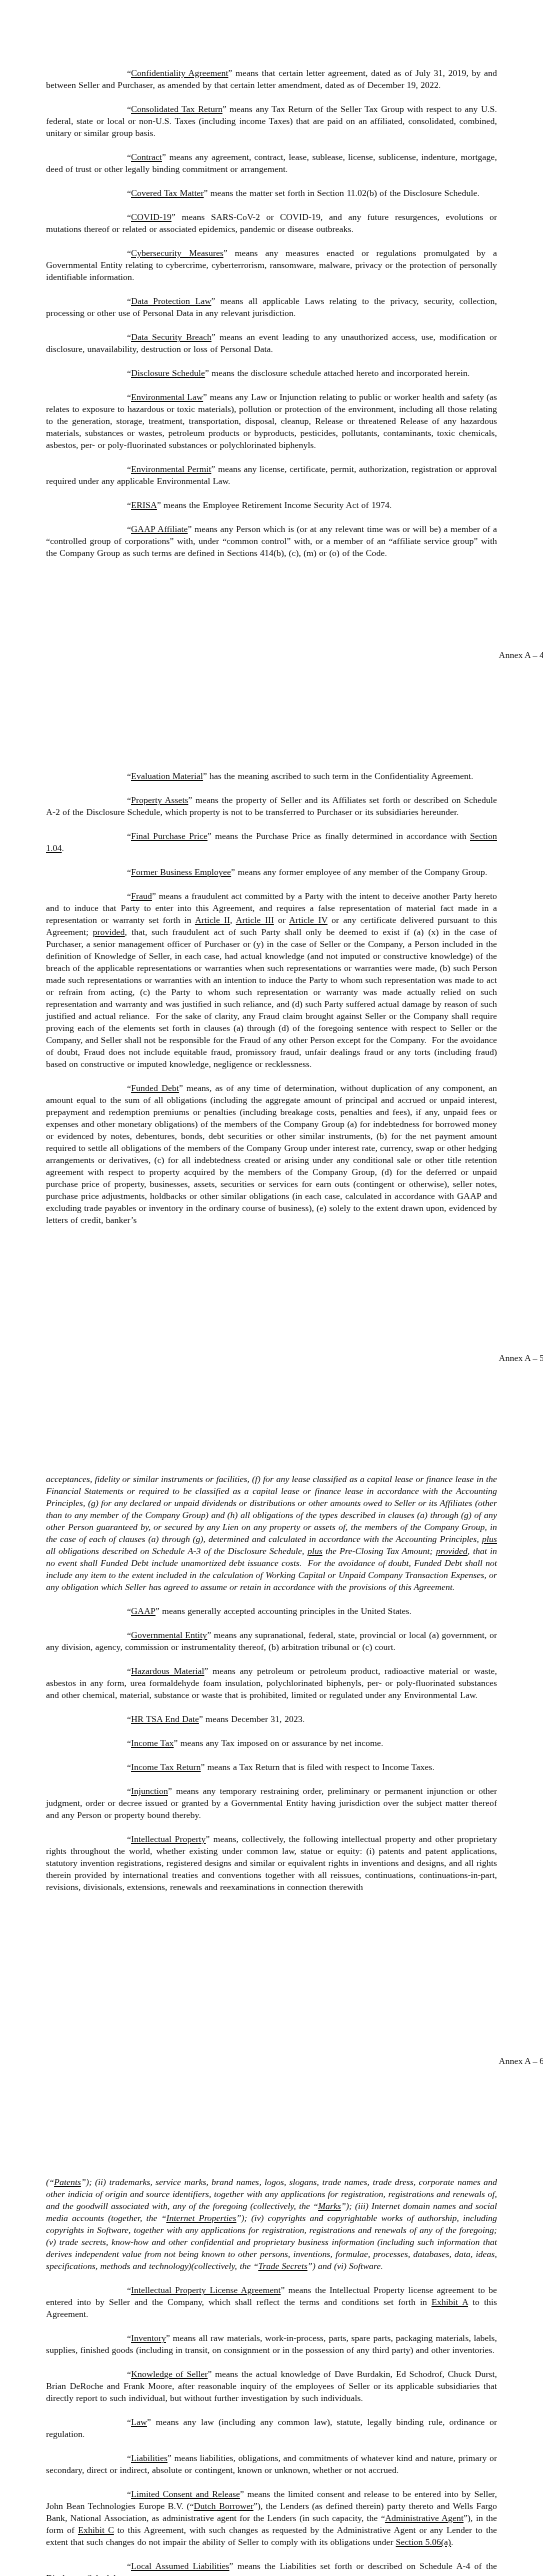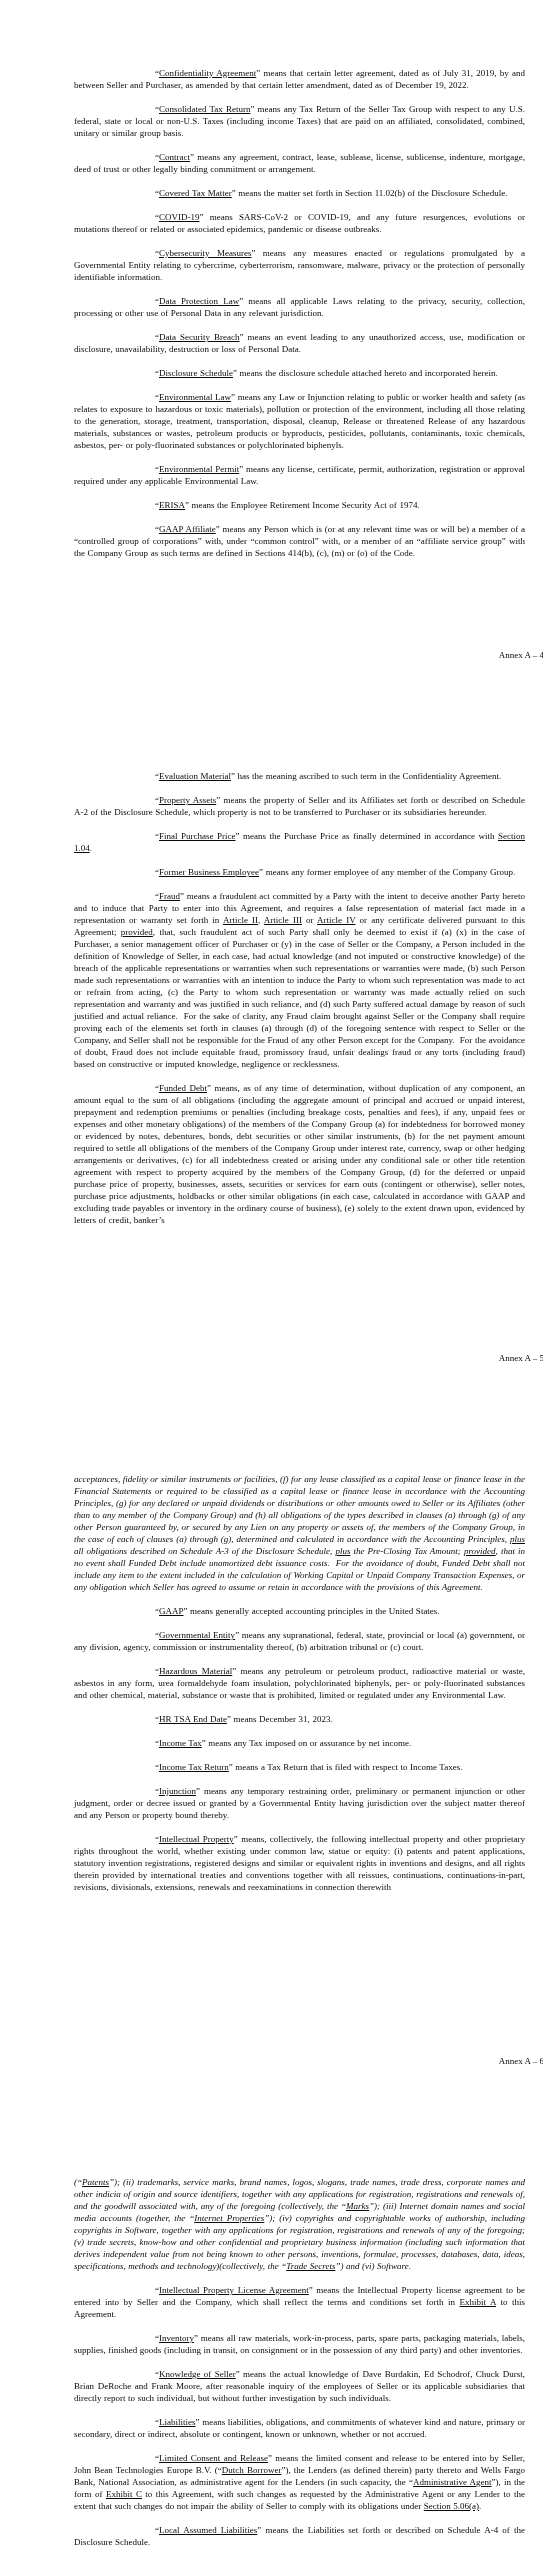--- a/index.html
+++ b/index.html
@@ -20,21 +20,20 @@
     width: 544px;
     height: 703px;
     background: #ffffff;
     overflow: hidden;
   }
   .page-content {
     position: absolute;
     left: 46px;
     top: 67px;
     width: 451px;
-    margin-left: 28px;
   }
   p.para {
     margin: 0 0 12px 0;
     font-size: 9px;
     line-height: 12px;
     text-align: justify;
     text-indent: 81px;
     word-spacing: 0.3px;
   }
   p.para.no-indent {
@@ -101,19 +100,20 @@
         <p class="para"><span>“</span><span class="defined-term">Intellectual Property</span><span>” means, collectively, the following intellectual property and other proprietary rights throughout the world, whether existing under common law, statue or equity: (i) patents and patent applications, statutory invention registrations, registered designs and similar or equivalent rights in inventions and designs, and all rights therein provided by international treaties and conventions together with all reissues, continuations, continuations-in-part, revisions, divisionals, extensions, renewals and reexaminations in connection therewith</span></p>
       </div>
       <div class="page-footer">Annex A – 6</div>
     </section>
     <section class="page">
       <div class="page-content">
         <p class="para no-indent"><span>(“</span><span class="defined-term">Patents</span><span>”); (ii) trademarks, service marks, brand names, logos, slogans, trade names, trade dress, corporate names and other indicia of origin and source identifiers, together with any applications for registration, registrations and renewals of, and the goodwill associated with, any of the foregoing (collectively, the “</span><span class="defined-term">Marks</span><span>”); (iii) Internet domain names and social media accounts (together, the “</span><span class="defined-term">Internet Properties</span><span>”); (iv) copyrights and copyrightable works of authorship, including copyrights in Software, together with any applications for registration, registrations and renewals of any of the foregoing; (v) trade secrets, know-how and other confidential and proprietary business information (including such information that derives independent value from not being known to other persons, inventions, formulae, processes, databases, data, ideas, specifications, methods and technology)(collectively, the “</span><span class="defined-term">Trade Secrets</span><span>”) and (vi) Software.</span></p>
         <p class="para"><span>“</span><span class="defined-term">Intellectual Property License Agreement</span><span>” means the Intellectual Property license agreement to be entered into by Seller and the Company, which shall reflect the terms and conditions set forth in </span><span class="defined-term">Exhibit A</span><span> to this Agreement.</span></p>
         <p class="para"><span>“</span><span class="defined-term">Inventory</span><span>” means all raw materials, work-in-process, parts, spare parts, packaging materials, labels, supplies, finished goods (including in transit, on consignment or in the possession of any third party) and other inventories.</span></p>
         <p class="para"><span>“</span><span class="defined-term">Knowledge of Seller</span><span>” means the actual knowledge of Dave Burdakin, Ed Schodrof, Chuck Durst, Brian DeRoche and Frank Moore, after reasonable inquiry of the employees of Seller or its applicable subsidiaries that directly report to such individual, but without further investigation by such individuals.</span></p>
+        <p class="para"><span>“</span><span class="defined-term">Law</span><span>” means any law (including any common law), statute, legally binding rule, ordinance or regulation.</span></p>
         <p class="para"><span>“</span><span class="defined-term">Liabilities</span><span>” means liabilities, obligations, and commitments of whatever kind and nature, primary or secondary, direct or indirect, absolute or contingent, known or unknown, whether or not accrued.</span></p>
         <p class="para"><span>“</span><span class="defined-term">Limited Consent and Release</span><span>” means the limited consent and release to be entered into by Seller, John Bean Technologies Europe B.V. (“</span><span class="defined-term">Dutch Borrower</span><span>”), the Lenders (as defined therein) party thereto and Wells Fargo Bank, National Association, as administrative agent for the Lenders (in such capacity, the “</span><span class="defined-term">Administrative Agent</span><span>”), in the form of </span><span class="defined-term">Exhibit C</span><span> to this Agreement, with such changes as requested by the Administrative Agent or any Lender to the extent that such changes do not impair the ability of Seller to comply with its obligations under </span><span class="defined-term">Section 5.06(a)</span><span>.</span></p>
         <p class="para"><span>“</span><span class="defined-term">Local Assumed Liabilities</span><span>” means the Liabilities set forth or described on Schedule A-4 of the Disclosure Schedule.</span></p>
       </div>
     </section>
   </div>
 
 
 </body></html>

